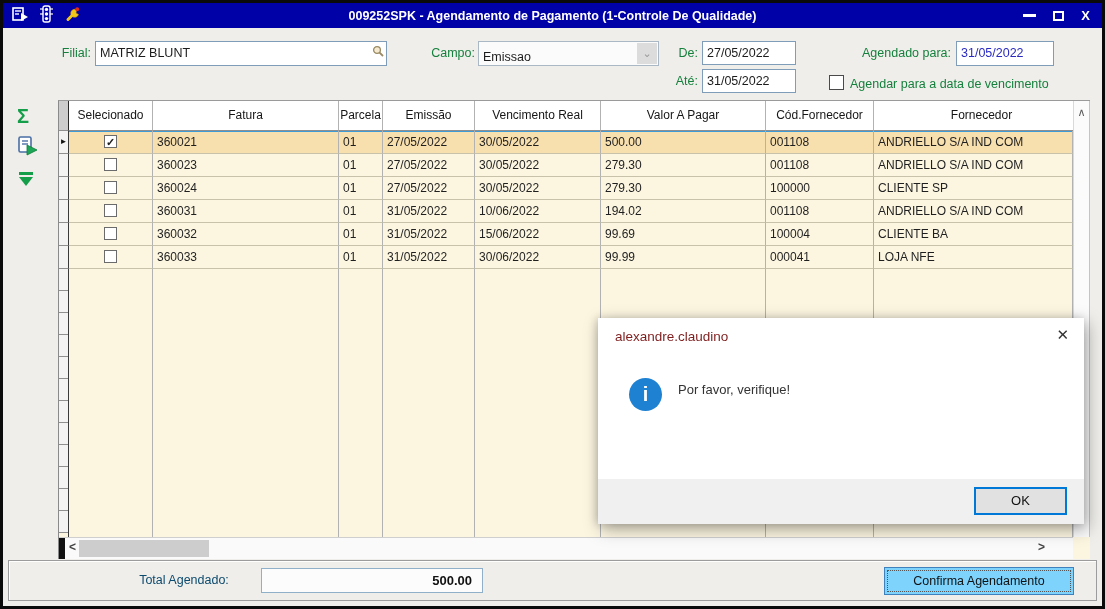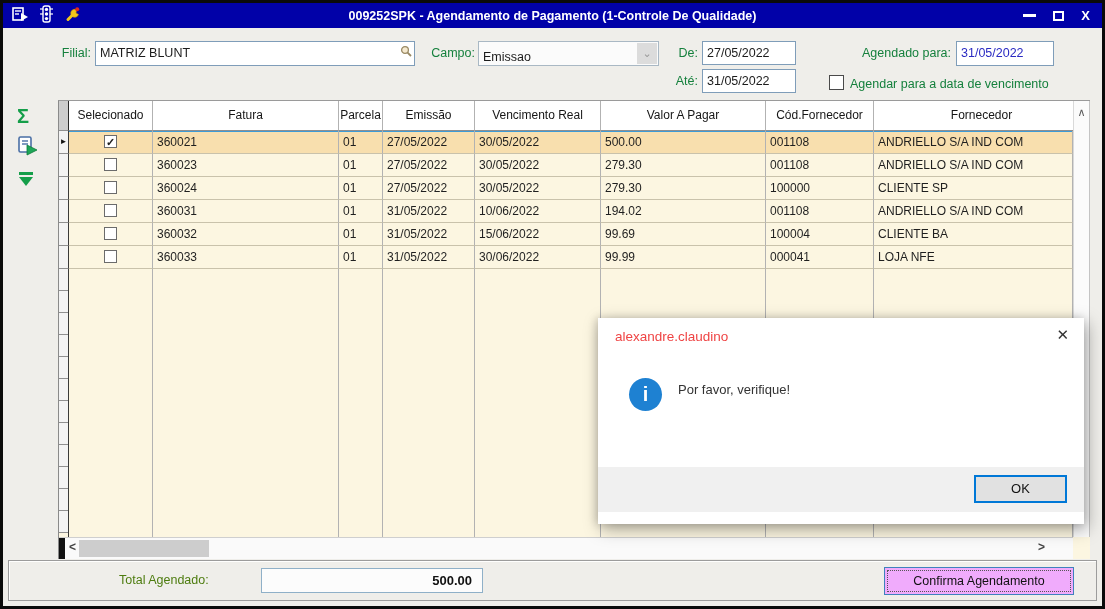--- a/index.html
+++ b/index.html
@@ -51,32 +51,32 @@
   .vscroll { position:absolute; right:0; top:0; bottom:22px; width:17px; background:#fbfbfb; border-left:1px solid #d9d9d9; border-right:1px solid #c4c4c4; }
   .vs-up { display:block; text-align:center; color:#5a5a5a; font-size:11px; padding-top:5px; }
   .hscroll { position:absolute; left:0; right:17px; bottom:0; height:22px; background:#fafafa; border-top:1px solid #cfcfcf; }
   .hs-black { position:absolute; left:0; top:0; bottom:0; width:6px; background:#111; }
   .hs-left { position:absolute; left:10px; top:2px; font-size:12px; font-weight:bold; color:#444; }
   .hs-right { position:absolute; right:28px; top:2px; font-size:12px; font-weight:bold; color:#444; }
   .hs-thumb { position:absolute; left:20px; top:2px; height:17px; width:130px; background:#cdcdcd; }
 
   
   .footer { position:absolute; left:5px; right:5px; top:557px; height:41px; background:#efeeea; border:1px solid #9c9c9c; box-shadow:inset 1px 1px 0 rgba(255,255,255,.95); }
-  .total-label { position:absolute; left:110px; top:0; width:130px; line-height:39px; font-size:12.5px; color:#4d7c0f; text-align:left; }
+  .total-label { position:absolute; left:110px; top:0; width:130px; line-height:39px; font-size:12.5px; color:#0c4a6e; text-align:center; }
   .total-input { position:absolute; left:252px; top:7px; width:222px; height:25px; background:#fcfcfc; border:1px solid #8fb0c8; font-size:13px; font-weight:bold; color:#111; text-align:right; line-height:23px; padding:0 10px; }
-  .confirm-btn { position:absolute; right:22px; top:6px; width:190px; height:28px; background:#f0abfc; border:1px solid #3f81bd; font-size:12.5px; color:#111; text-align:center; line-height:26px; outline:1px dotted #555; outline-offset:-4px; }
+  .confirm-btn { position:absolute; right:22px; top:6px; width:190px; height:28px; background:#7dd3fc; border:1px solid #3f81bd; font-size:12.5px; color:#111; text-align:center; line-height:26px; outline:1px dotted #555; outline-offset:-4px; }
 
   
   .dialog { position:absolute; left:595px; top:315px; width:486px; height:206px; background:#fff; box-shadow:3px 5px 16px rgba(0,0,0,.35), -2px 0 8px rgba(0,0,0,.15); z-index:50; }
-  .dlg-title { position:absolute; left:17px; top:11px; font-size:13.5px; color:#ef4444; }
+  .dlg-title { position:absolute; left:17px; top:11px; font-size:13.5px; color:#7f1d1d; }
   .dlg-close { position:absolute; right:15px; top:8px; font-size:15px; color:#333; }
   .dlg-info { position:absolute; left:31px; top:60px; width:33px; height:33px; border-radius:50%; background:#1e81d2; color:#fff; text-align:center; font-size:20px; line-height:32px; font-weight:bold; }
   .dlg-heading { position:absolute; left:80px; top:64px; font-size:13px; color:#333; }
   .dlg-msg { position:absolute; left:80px; top:94px; width:382px; font-size:13px; color:#333; line-height:1.55; }
-  .dlg-footer { position:absolute; left:0; right:0; bottom:12px; height:45px; background:#f0f0f0; }
+  .dlg-footer { position:absolute; left:0; right:0; bottom:0; height:45px; background:#f0f0f0; }
   .ok-btn { position:absolute; right:17px; top:8px; width:93px; height:28px; background:#e1e1e1; border:2px solid #0078d7; font-size:13px; color:#111; text-align:center; line-height:24px; }
 </style>
 </head>
 <body>
 
 <div class="window">
 
   <div class="titlebar">
     <div class="tb-icons">
       <span>
@@ -109,21 +109,21 @@
     </div>
     <div class="tb-title">009252SPK - Agendamento de Pagamento (1-Controle De Qualidade)</div>
     <div class="win-controls">
       <span class="wc-min"></span>
       <span class="wc-max"></span>
       <span class="wc-close">X</span>
     </div>
   </div>
 
   <div class="lbl" style="left:28px; top:38px; width:60px;">Filial:</div>
-  <div class="inp" style="left:92px; top:38px; width:320px; height:25px;">
+  <div class="inp" style="left:92px; top:38px; width:292px; height:25px;">
     <span>MATRIZ BLUNT</span>
     <span class="mag">
       <svg width="12" height="12" viewBox="0 0 12 12">
           <circle cx="5" cy="5" r="3.4" fill="#f5e9cf" stroke="#9a8a64" stroke-width="1.3"></circle>
           <line x1="7.6" y1="7.6" x2="11" y2="11" stroke="#9a8a64" stroke-width="1.8"></line>
         </svg>
     </span>
   </div>
 
   <div class="lbl" style="left:418px; top:38px; width:54px;">Campo:</div>

